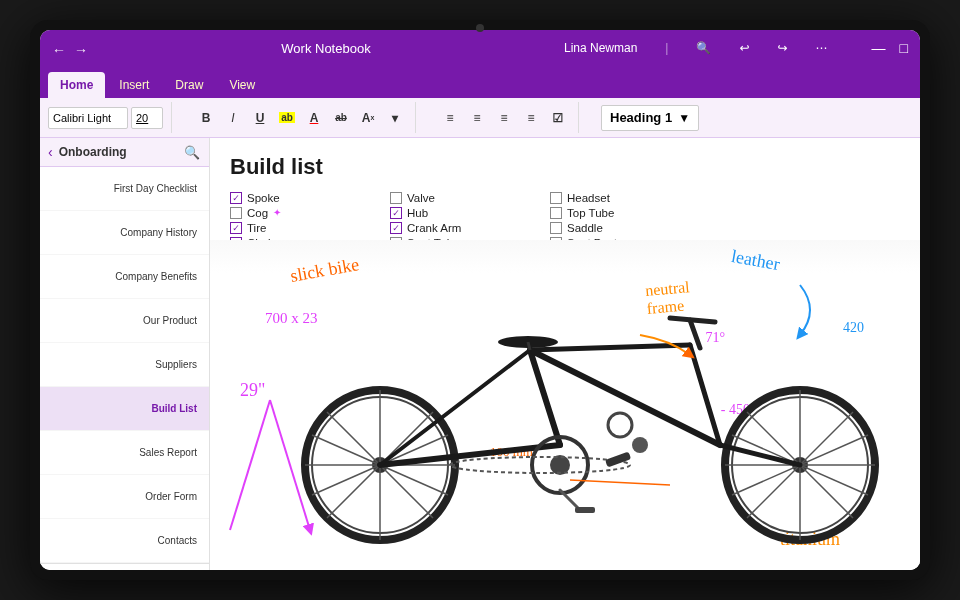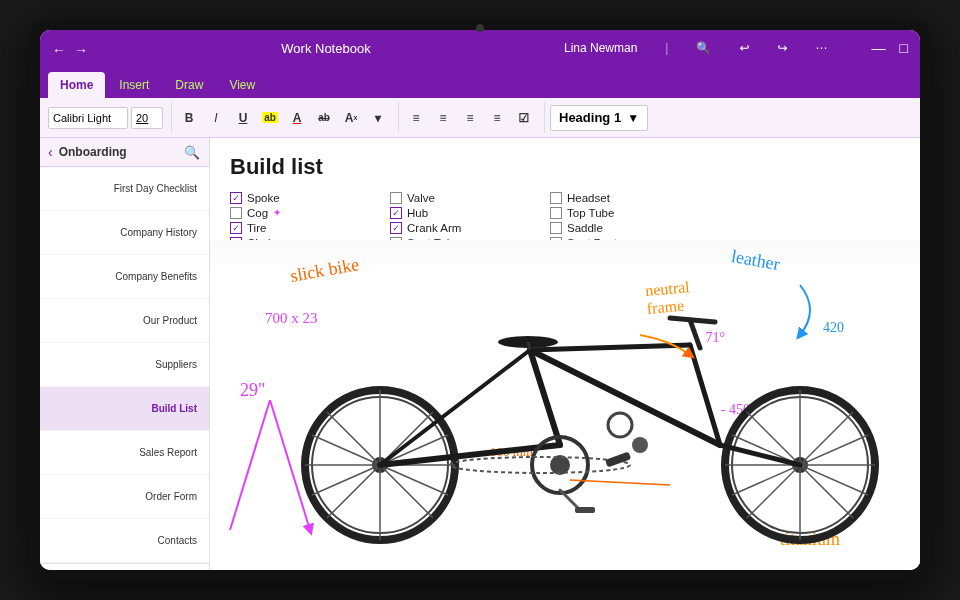--- a/index.html
+++ b/index.html
@@ -100,41 +100,41 @@
       display: flex;
       height: 32px;
       align-items: flex-end;
       padding: 0 8px;
       gap: 2px;
     }
 
     .ribbon-tab {
       padding: 4px 12px;
       font-size: 12px;
-      color: #bef264;
+      color: #fef9c3;
       cursor: pointer;
       border-radius: 4px 4px 0 0;
       height: 26px;
       display: flex;
       align-items: center;
     }
 
     .ribbon-tab.active {
       background: #f8f0fb;
       color: #7719aa;
       font-weight: 600;
     }
 
     .ribbon-content {
       background: #f8f0fb;
       border-bottom: 1px solid #e0c8f0;
       padding: 4px 8px;
       display: flex;
       align-items: center;
-      gap: 5px;
+      gap: 22px;
       height: 40px;
     }
 
     .ribbon-group {
       display: flex;
       align-items: center;
       gap: 3px;
       padding-right: 8px;
       border-right: 1px solid #ddd;
       height: 100%;
@@ -445,21 +445,21 @@
       right: 170px;
       font-family: 'Comic Sans MS', cursive;
       font-size: 14px;
       color: #e040fb;
       margin-top: 42px;
     }
 
     .dim-420 {
       position: absolute;
       top: 80px;
-      right: 76px;
+      right: 56px;
       font-family: 'Comic Sans MS', cursive;
       font-size: 14px;
       color: #2196f3;
     }
 
     .dim-100mm {
       position: absolute;
       bottom: 110px;
       left: 280px;
       font-family: 'Comic Sans MS', cursive;

